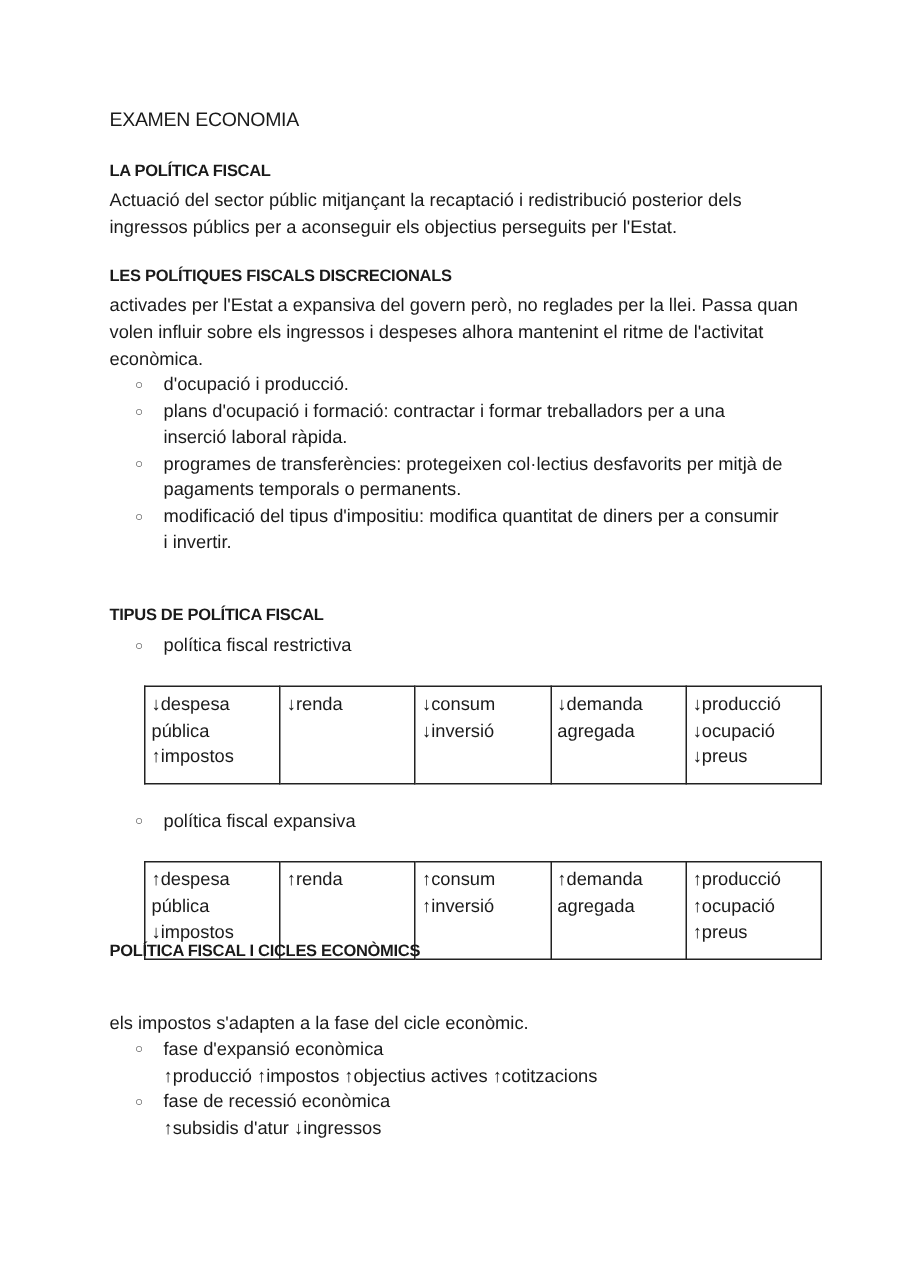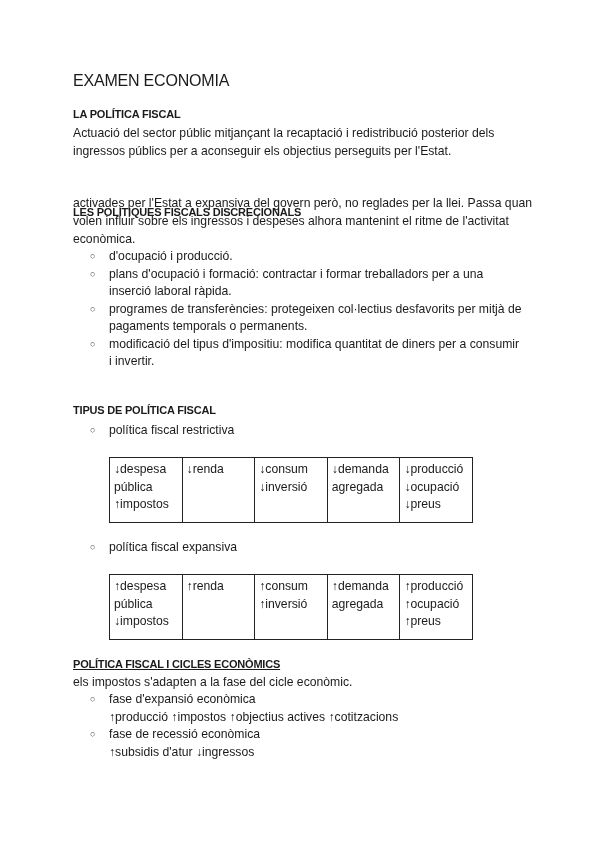--- a/index.html
+++ b/index.html
@@ -1,44 +1,44 @@
 <!DOCTYPE html>
 <html><head>
 <meta charset="utf-8">
 <style>
   html, body { margin: 0; padding: 0; background: #ffffff; }
   body { width: 600px; height: 848px; position: relative; overflow: hidden;
          font-family: "Liberation Sans", sans-serif; color: #1a1a1a; font-size: 12.2px; }
   .page { position: absolute; left: 73px; top: 72px; width: 470px; }
-  .doc-title { position: absolute; top: 0; left: 0; font-size: 16px; letter-spacing: -0.2px; }
+  .doc-title { position: absolute; top: 0; left: 0; font-size: 13px; letter-spacing: -0.2px; }
   .h { font-weight: bold; font-size: 11px; letter-spacing: -0.2px; }
   .p { line-height: 18px; }
   .abs { position: absolute; left: 0; }
   ul.circ { list-style: none; margin: 0; padding: 0; }
   ul.circ li { position: relative; padding-left: 36px; line-height: 17.5px; }
   ul.circ li .bullet { position: absolute; left: 17px; top: 0; font-size: 9px; color: #444; }
-  table.ft { position: absolute; left: 36px; width: 364px; border-collapse: collapse; table-layout: fixed; }
+  table.ft { position: absolute; left: 23px; width: 452px; border-collapse: collapse; table-layout: fixed; }
   table.ft td { border: 1.3px solid #222; vertical-align: top; padding: 3px 4px 3px 4px;
                 line-height: 17.5px; height: 58px; }
   .cell-line { display: block; white-space: nowrap; }
 </style>
 </head>
 <body>
 
 <div class="page">
 
   <div class="doc-title">EXAMEN ECONOMIA</div>
 
   <div class="abs h" style="top:36px;">LA POLÍTICA FISCAL</div>
   <div class="abs p" style="top:52px;">
     <div>Actuació del sector públic mitjançant la recaptació i redistribució posterior dels</div>
     <div>ingressos públics per a aconseguir els objectius perseguits per l'Estat.</div>
   </div>
 
-  <div class="abs h" style="top:106px;margin-top:28px;">LES POLÍTIQUES FISCALS DISCRECIONALS</div>
+  <div class="abs h" style="top:106px;">LES POLÍTIQUES FISCALS DISCRECIONALS</div>
   <div class="abs p" style="top:122px;">
     <div>activades per l'Estat  a expansiva del govern però, no reglades per la llei.  Passa quan</div>
     <div>volen influir sobre els ingressos i despeses alhora mantenint el ritme de l'activitat</div>
     <div>econòmica.</div>
   </div>
   <ul class="circ abs" style="top:176px; width:470px;">
     <li>
       <span class="bullet">○</span>
       <div>d'ocupació i producció.</div>
     </li>
@@ -121,21 +121,21 @@
       </td>
       <td>
         <span class="cell-line">↑producció</span>
         <span class="cell-line">↑ocupació</span>
         <span class="cell-line">↑preus</span>
       </td>
     </tr>
   </tbody>
     </table>
 
-  <div class="abs h" style="top:586px;text-decoration:underline;">POLÍTICA FISCAL I CICLES ECONÒMICS</div>
+  <div class="abs h" style="top:556px;">POLÍTICA FISCAL I CICLES ECONÒMICS</div>
   <div class="abs p" style="top:601px;text-align:center;">
     <div>els impostos s'adapten a la fase del cicle econòmic.</div>
   </div>
   <ul class="circ abs" style="top:619px; width:470px;">
     <li>
       <span class="bullet">○</span>
       <div>fase d'expansió econòmica</div>
       <div>↑producció ↑impostos ↑objectius actives ↑cotitzacions</div>
     </li>
     <li>

